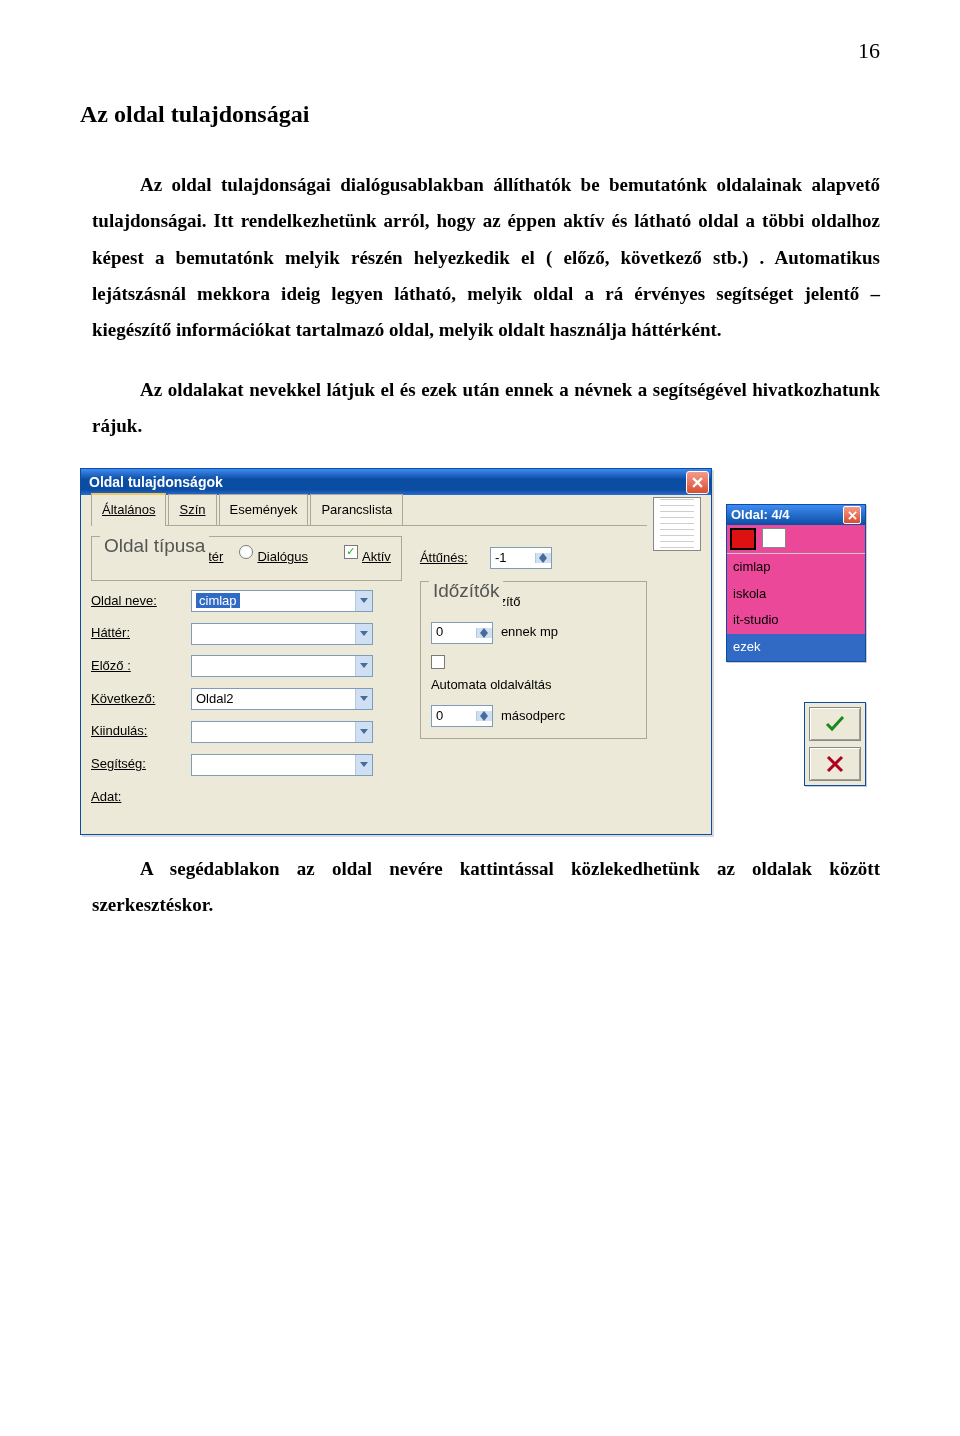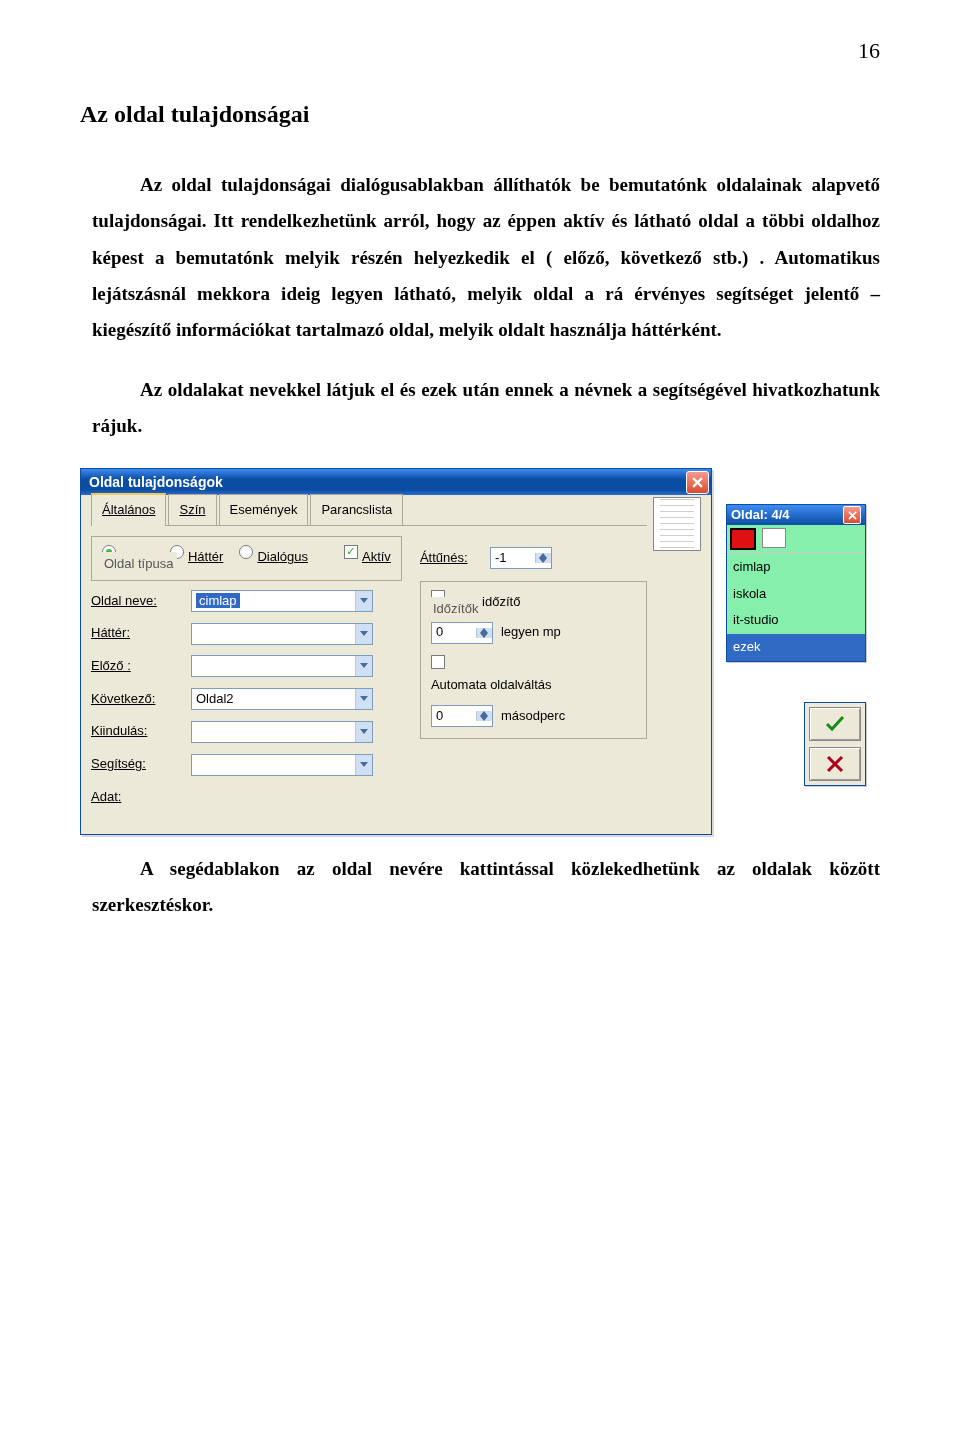--- a/index.html
+++ b/index.html
@@ -78,21 +78,21 @@
   }
   .tab.active { background: #ece9d8; border-top: 2px solid #f0c860; margin-bottom: -1px; padding-bottom: 3px; }
   .tab.active::after { content:""; position:absolute; left:0; right:0; bottom:-1px; height:2px; background:#ece9d8; }
   .und { text-decoration: underline; }
 
   .cols { display:flex; gap:18px; margin-top:10px; }
   .colL { flex: 1 1 auto; }
   .colR { width: 230px; }
 
   .groupbox { border: 1px solid #aca899; padding: 8px 10px 10px 10px; margin-bottom: 8px; position: relative; }
-  .groupbox .legend { position:absolute; top:-9px; left:8px; background:#ece9d8; padding:0 4px; font-size:13px; color:#555;margin-top:24px; }
+  .groupbox .legend { position:absolute; top:-9px; left:8px; background:#ece9d8; padding:0 4px; font-size:19px; color:#555; }
 
   .radiorow { display:flex; gap:16px; align-items:center; }
   .radio, .checkbox { display:flex; align-items:flex-start; gap:4px; }
   .radio .dot {
     width:12px; height:12px; border:1px solid #7a7a7a; border-radius:50%; background:#fff;
     display:flex; align-items:center; justify-content:center;
   }
   .radio.checked .dot::after { content:""; width:6px; height:6px; border-radius:50%; background:#3bbf3b; }
   .checkbox .box { width:12px; height:12px; border:1px solid #7a7a7a; background:#fff; display:flex; align-items:center; justify-content:center; font-size:11px; color:#2a2; line-height:1; }
   .checkbox.checked .box::after { content:"✓"; transform:translateY(-1px); }
@@ -119,21 +119,21 @@
     background-image: repeating-linear-gradient(#fff 0 5px,#cfcfcf 5px 6px);
     background-position: 6px 8px;
     background-size: 34px 6px;
     background-repeat: repeat-y;
   }
 
   
   .sidecol { display:flex; flex-direction:column; align-items:stretch; width:140px; margin-top:36px; }
   .palette, .okcancel {
     border:1px solid #0b4da3;
-    background:#86efac;
+    background:#ec4899;
     box-shadow: 1px 1px 0 rgba(0,0,0,0.2);
   }
   .palette { margin-bottom: 40px; }
   .okcancel { width: 52px; align-self:flex-end; padding:4px; display:flex; flex-direction:column; gap:6px; background:#ece9d8; }
   .paltitle {
     background: linear-gradient(#3f8cf3, #0b4da3);
     color:#fff; font-size:13px; font-weight:bold; height:20px;
     display:flex; align-items:center; padding:0 4px;
   }
   .paltitle .spacer { flex:1; }
@@ -317,21 +317,21 @@
                           <path d="M4 0 L8 5 L0 5 Z" fill="#4a6b99"></path>
                         </svg>
                       </span>
                       <span class="sb">
                         <svg width="8" height="5">
                           <path d="M0 0 L8 0 L4 5 Z" fill="#4a6b99"></path>
                         </svg>
                       </span>
                     </span>
                   </span>
-                <span>legyen mp</span>
+                <span>ennek mp</span>
               </div>
               <div class="checkbox" style="margin-bottom:6px;flex-direction:column;">
                   <span class="box"></span>
                   <span>Automata oldalváltás</span>
                 </div>
               <div style="display:flex; align-items:center; gap:8px;">
                 <span class="spin">
                     <span class="val">0</span>
                     <span class="btns">
                       <span class="sb">

